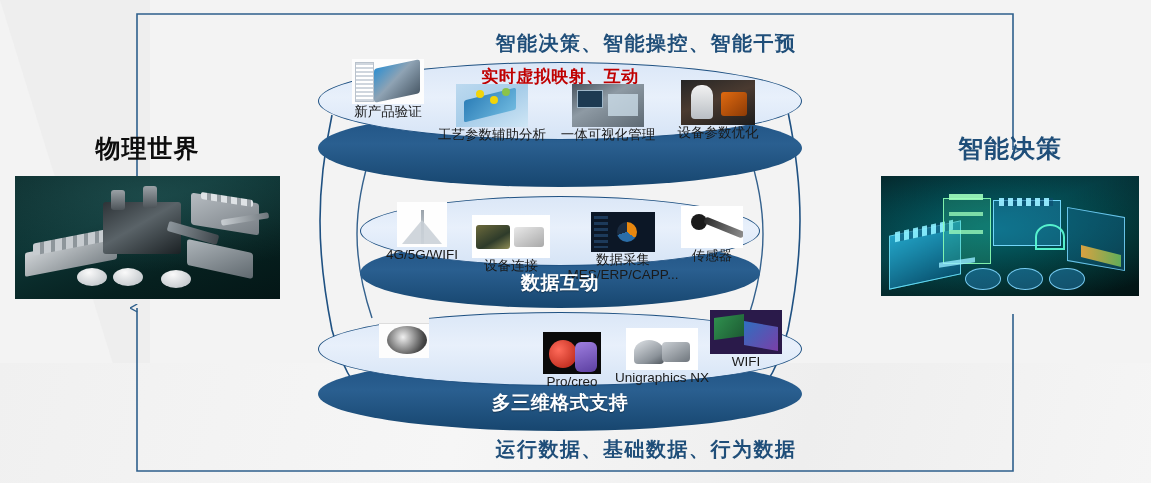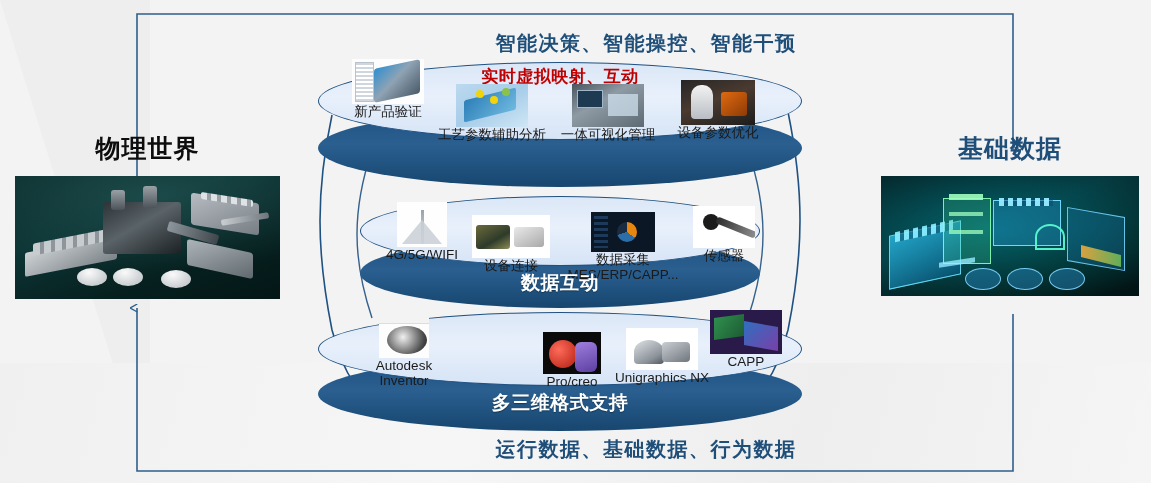--- a/index.html
+++ b/index.html
@@ -232,53 +232,51 @@
       <span class="pic p-equip" style="width:78px;height:43px;"></span>
       <div class="cap">设备连接</div>
     </div>
 
     <div class="item" style="left:200px;top:16px;width:126px;">
       <span class="pic p-dash" style="width:64px;height:40px;"></span>
       <div class="cap">数据采集
 MES/ERP/CAPP...</div>
     </div>
 
-    <div class="item" style="left:324px;top:10px;width:80px;">
+    <div class="item" style="left:312px;top:10px;width:80px;">
       <span class="pic p-sensor" style="width:62px;height:42px;"></span>
       <div class="cap">传感器</div>
     </div>
 
     <div class="band-label" style="top:74px;">数据互动</div>
   </div>
 
   <div class="tier" id="tier-3" style="left:318px;top:312px;width:484px;height:118px;">
     <div class="band" style="top:45px;width:484px;height:74px;"></div>
     <div class="ellipse-top" style="top:0;width:484px;height:74px;"></div>
 
 
     <div class="item" style="left:40px;top:2px;width:92px;">
       <span class="pic p-inventor" style="width:50px;height:44px;"></span>
-      <div class="cap">Autodesk
-Inventor</div>
     </div>
 
 
     <div class="item" style="left:212px;top:20px;width:84px;">
       <span class="pic p-procreo" style="width:58px;height:42px;"></span>
       <div class="cap">Pro/creo</div>
     </div>
 
     <div class="item" style="left:286px;top:16px;width:116px;">
       <span class="pic p-ugnx" style="width:72px;height:42px;"></span>
       <div class="cap">Unigraphics NX</div>
     </div>
 
     <div class="item" style="left:382px;top:-2px;width:92px;">
       <span class="pic p-catia" style="width:72px;height:44px;"></span>
-      <div class="cap">CAPP</div>
+      <div class="cap">WIFI</div>
     </div>
 
     <div class="band-label" style="top:78px;">多三维格式支持</div>
   </div>
 
   <div class="headline" style="top:436px;">运行数据、基础数据、行为数据</div>
 
   <div class="world" id="physical">
     <div class="world-label">物理世界</div>
     <div class="ph-photo world-img">
@@ -292,21 +290,21 @@
       <i style="left:62px;top:92px;width:30px;height:18px;background:radial-gradient(ellipse at 40% 25%,#fafafa,#b6bcc1);border-radius:50%;"></i>
       <i style="left:98px;top:92px;width:30px;height:18px;background:radial-gradient(ellipse at 40% 25%,#fafafa,#b6bcc1);border-radius:50%;"></i>
       <i style="left:146px;top:94px;width:30px;height:18px;background:radial-gradient(ellipse at 40% 25%,#fafafa,#b6bcc1);border-radius:50%;"></i>
       <i style="left:172px;top:70px;width:66px;height:26px;background:linear-gradient(150deg,#aeb5ba,#5f686e);transform:skewY(12deg);border-radius:3px;"></i>
       <i style="left:152px;top:52px;width:52px;height:10px;background:linear-gradient(90deg,#8d969c,#3f464b);transform:rotate(16deg);"></i>
       <i style="left:206px;top:40px;width:48px;height:6px;background:linear-gradient(90deg,#c9ced2,#6e767c);transform:rotate(-9deg);"></i>
     </div>
   </div>
 
   <div class="world" id="virtual">
-    <div class="world-label">基础数据</div>
+    <div class="world-label">智能决策</div>
     <div class="vt-photo world-img">
       <i style="left:8px;top:52px;width:70px;height:52px;background:linear-gradient(160deg,rgba(40,180,220,.85),rgba(10,90,130,.7));transform:skewY(-12deg);border:1px solid rgba(120,235,255,.8);"></i>
       <i style="left:14px;top:50px;width:58px;height:10px;background:repeating-linear-gradient(90deg,rgba(140,240,255,.9) 0 5px,rgba(10,70,100,.5) 5px 9px);transform:skewY(-12deg);"></i>
       <i style="left:62px;top:22px;width:46px;height:64px;border:1px solid rgba(140,255,180,.9);background:rgba(60,200,140,.25);"></i>
       <i style="left:68px;top:18px;width:34px;height:6px;background:rgba(160,255,190,.9);"></i>
       <i style="left:68px;top:36px;width:34px;height:4px;background:rgba(160,255,190,.75);"></i>
       <i style="left:68px;top:54px;width:34px;height:4px;background:rgba(160,255,190,.75);"></i>
       <i style="left:112px;top:24px;width:66px;height:44px;border:1px solid rgba(120,220,255,.95);background:rgba(40,150,210,.35);"></i>
       <i style="left:118px;top:22px;width:54px;height:8px;background:repeating-linear-gradient(90deg,rgba(150,235,255,.95) 0 5px,rgba(10,70,110,.5) 5px 9px);"></i>
       <i style="left:154px;top:48px;width:26px;height:22px;border:2px solid rgba(90,250,210,.95);border-radius:50% 50% 0 0;background:transparent;"></i>

